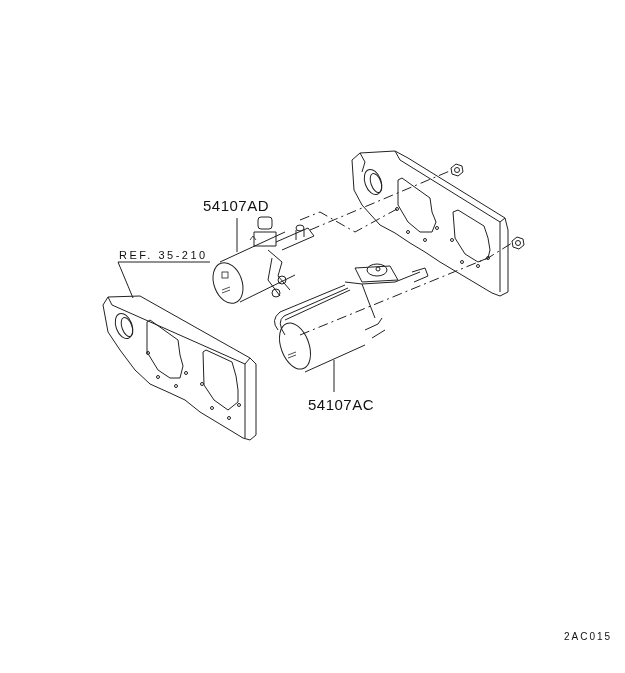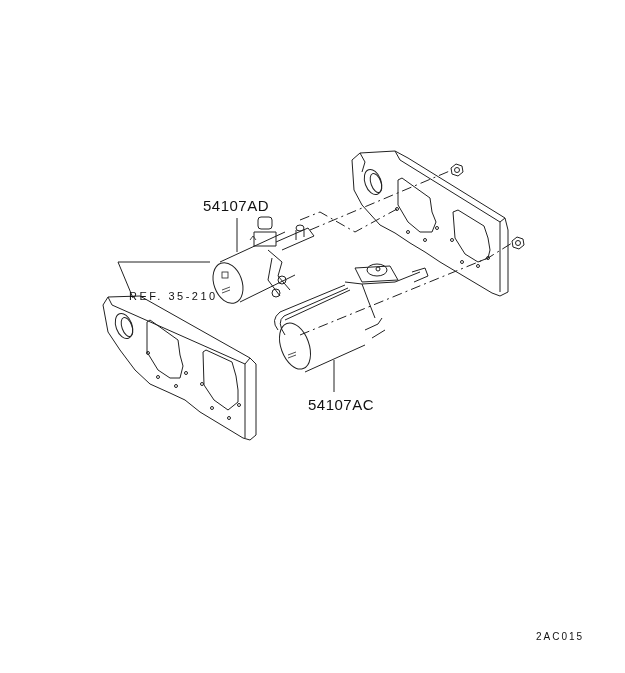--- a/index.html
+++ b/index.html
@@ -1,21 +1,21 @@
 <!DOCTYPE html>
 <html><head>
 <meta charset="utf-8">
 <style>
   html, body { margin: 0; padding: 0; background: #ffffff; }
   body { width: 625px; height: 673px; position: relative; overflow: hidden; font-family: "Liberation Sans", sans-serif; }
   #diagram { position: absolute; left: 0; top: 0; width: 625px; height: 673px; }
   .label { position: absolute; color: #111; white-space: nowrap; }
   .part-label { font-size: 15px; letter-spacing: 0.5px; }
   .ref-label { font-size: 11px; letter-spacing: 2.5px; }
-  .code-label { font-size: 10px; letter-spacing: 2px; }
+  .code-label { font-size: 10px; letter-spacing: 2px; margin-left: 28px; }
   svg line, svg path, svg ellipse, svg rect, svg polygon, svg circle { fill: none; stroke: #222; stroke-width: 1; }
   .thin { stroke-width: 0.8; }
   .dash { stroke-dasharray: 10 4 2 4; }
 </style>
 </head>
 <body>
 
 <svg id="diagram" viewBox="0 0 625 673" xmlns="http://www.w3.org/2000/svg">
 
   <g>
@@ -99,15 +99,15 @@
 
   <g>
     <line x1="237" y1="218" x2="237" y2="252"></line>
     <line x1="118" y1="262" x2="210" y2="262"></line>
     <line x1="118" y1="262" x2="133" y2="298"></line>
     <line x1="334" y1="360" x2="334" y2="392"></line>
   </g>
 </svg>
 
 <div class="label part-label" style="left:203px; top:197px;">54107AD</div>
-<div class="label ref-label" style="left:129px; top:249px;margin-top:41px;">REF. 35-210</div>
+<div class="label ref-label" style="left:119px; top:249px;">REF. 35-210</div>
 <div class="label part-label" style="left:308px; top:396px;">54107AC</div>
 <div class="label code-label" style="left:536px; top:631px;">2AC015</div>
 
 </body></html>

